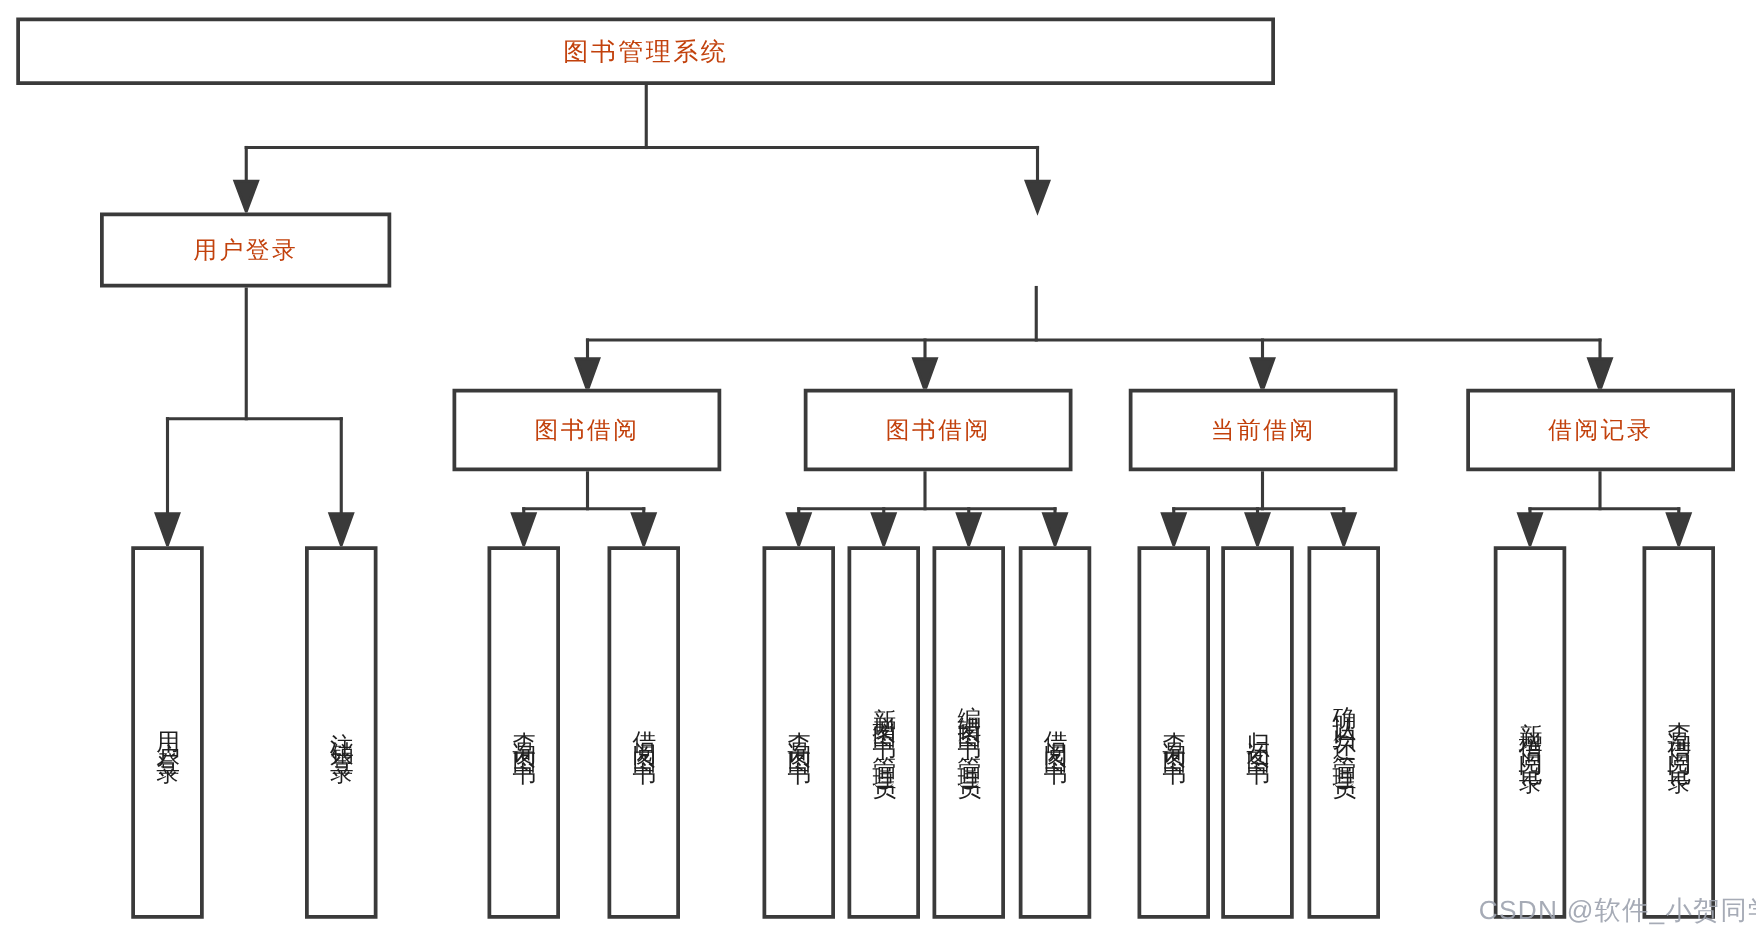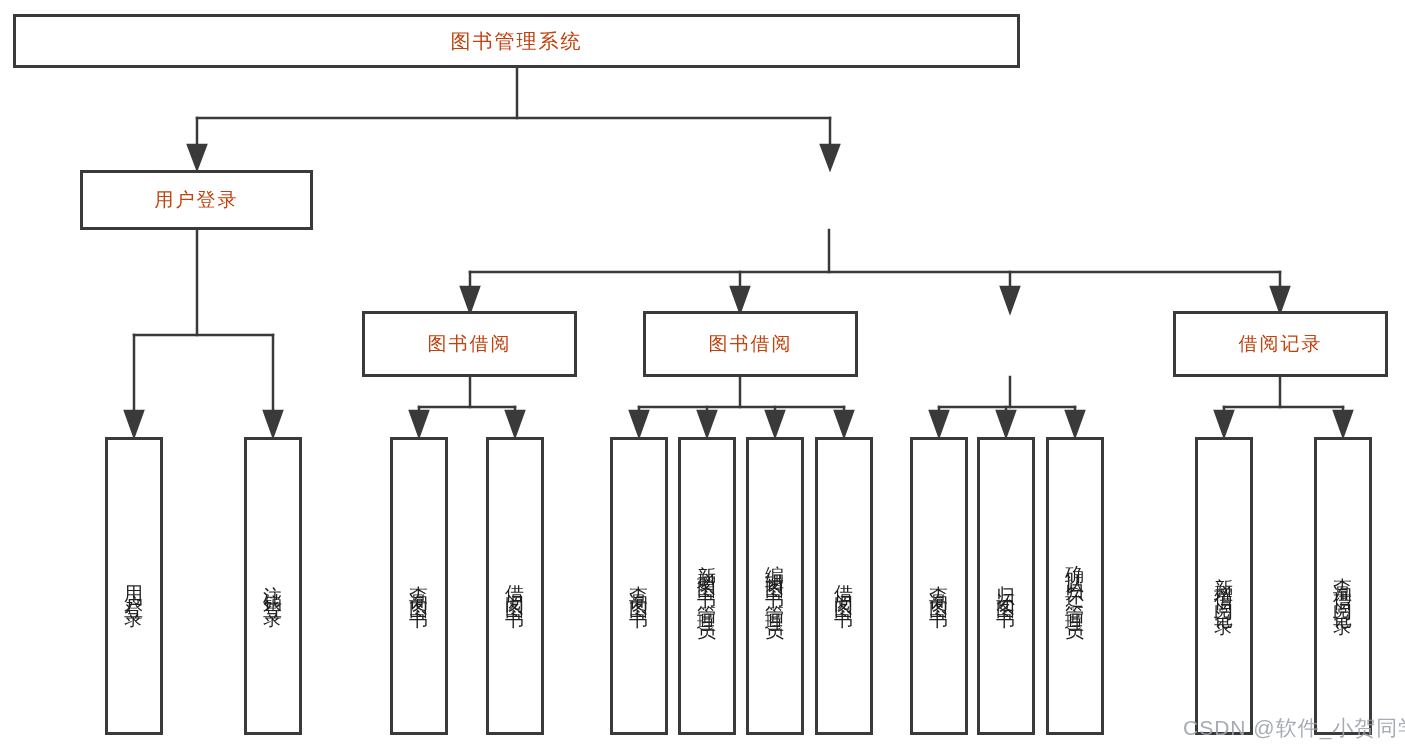--- a/index.html
+++ b/index.html
@@ -123,20 +123,21 @@
     <polygon points="1215,411 1233,411 1224,436"></polygon>
     <polygon points="1334,411 1352,411 1343,436"></polygon>
   </svg>
 
   <div class="node root">图书管理系统</div>
 
   <div class="node lvl2a">用户登录</div>
 
   <div class="node lvl3" style="left:362px">图书借阅</div>
   <div class="node lvl3" style="left:643px">图书借阅</div>
+  <div class="node lvl3" style="left:903px">当前借阅</div>
   <div class="node lvl3" style="left:1173px">借阅记录</div>
 
   <div class="leaf" style="left:105px">
     <span>用户登录</span>
   </div>
   <div class="leaf" style="left:244px">
     <span>注销登录</span>
   </div>
 
   <div class="leaf" style="left:390px">

